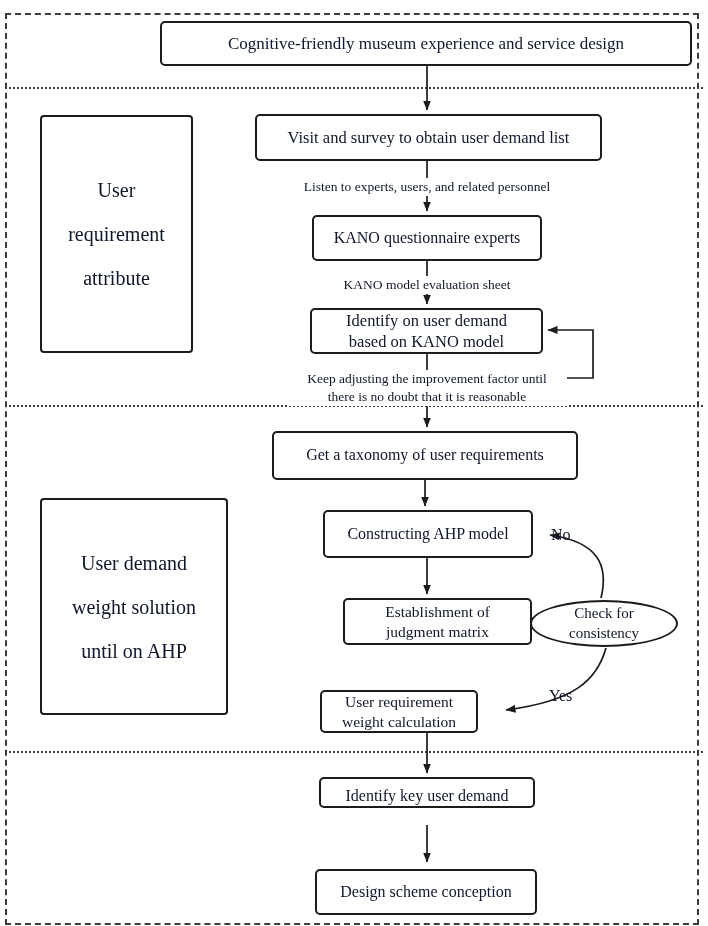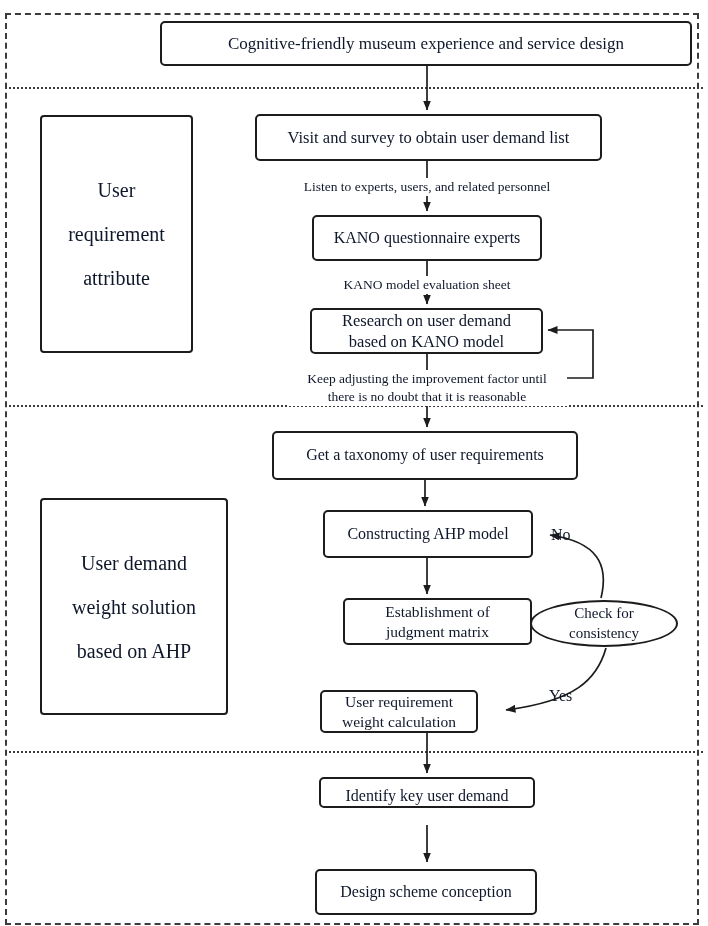--- a/index.html
+++ b/index.html
@@ -95,33 +95,33 @@
 
   <div class="edge-label" style="left:267px;top:170px;width:320px;">Listen to experts, users, and related personnel</div>
 
   <div class="node fs16" style="left:312px;top:207px;width:230px;height:46px;">
     <span>KANO questionnaire experts</span>
   </div>
 
   <div class="edge-label" style="left:327px;top:268px;width:200px;">KANO model evaluation sheet</div>
 
   <div class="node fs165" style="left:310px;top:300px;width:233px;height:46px;">
-    <span>Research on user demand</span>
+    <span>Identify on user demand</span>
     <span>based on KANO model</span>
   </div>
 
   <div class="edge-label" style="left:287px;top:362px;width:280px;">
     <span style="display:block">Keep adjusting the improvement factor until</span>
     <span style="display:block">there is no doubt that it is reasonable</span>
   </div>
 
   <div class="side-box" style="left:40px;top:490px;width:188px;height:217px;font-family:Liberation Serif, serif;">
     <span class="ln">User demand</span>
     <span class="ln">weight solution</span>
-    <span class="ln">based on AHP</span>
+    <span class="ln">until on AHP</span>
   </div>
 
   <div class="node fs16" style="left:272px;top:423px;width:306px;height:49px;">
     <span>Get a taxonomy of user requirements</span>
   </div>
 
   <div class="node fs16" style="left:323px;top:502px;width:210px;height:48px;">
     <span>Constructing AHP model</span>
   </div>
 

